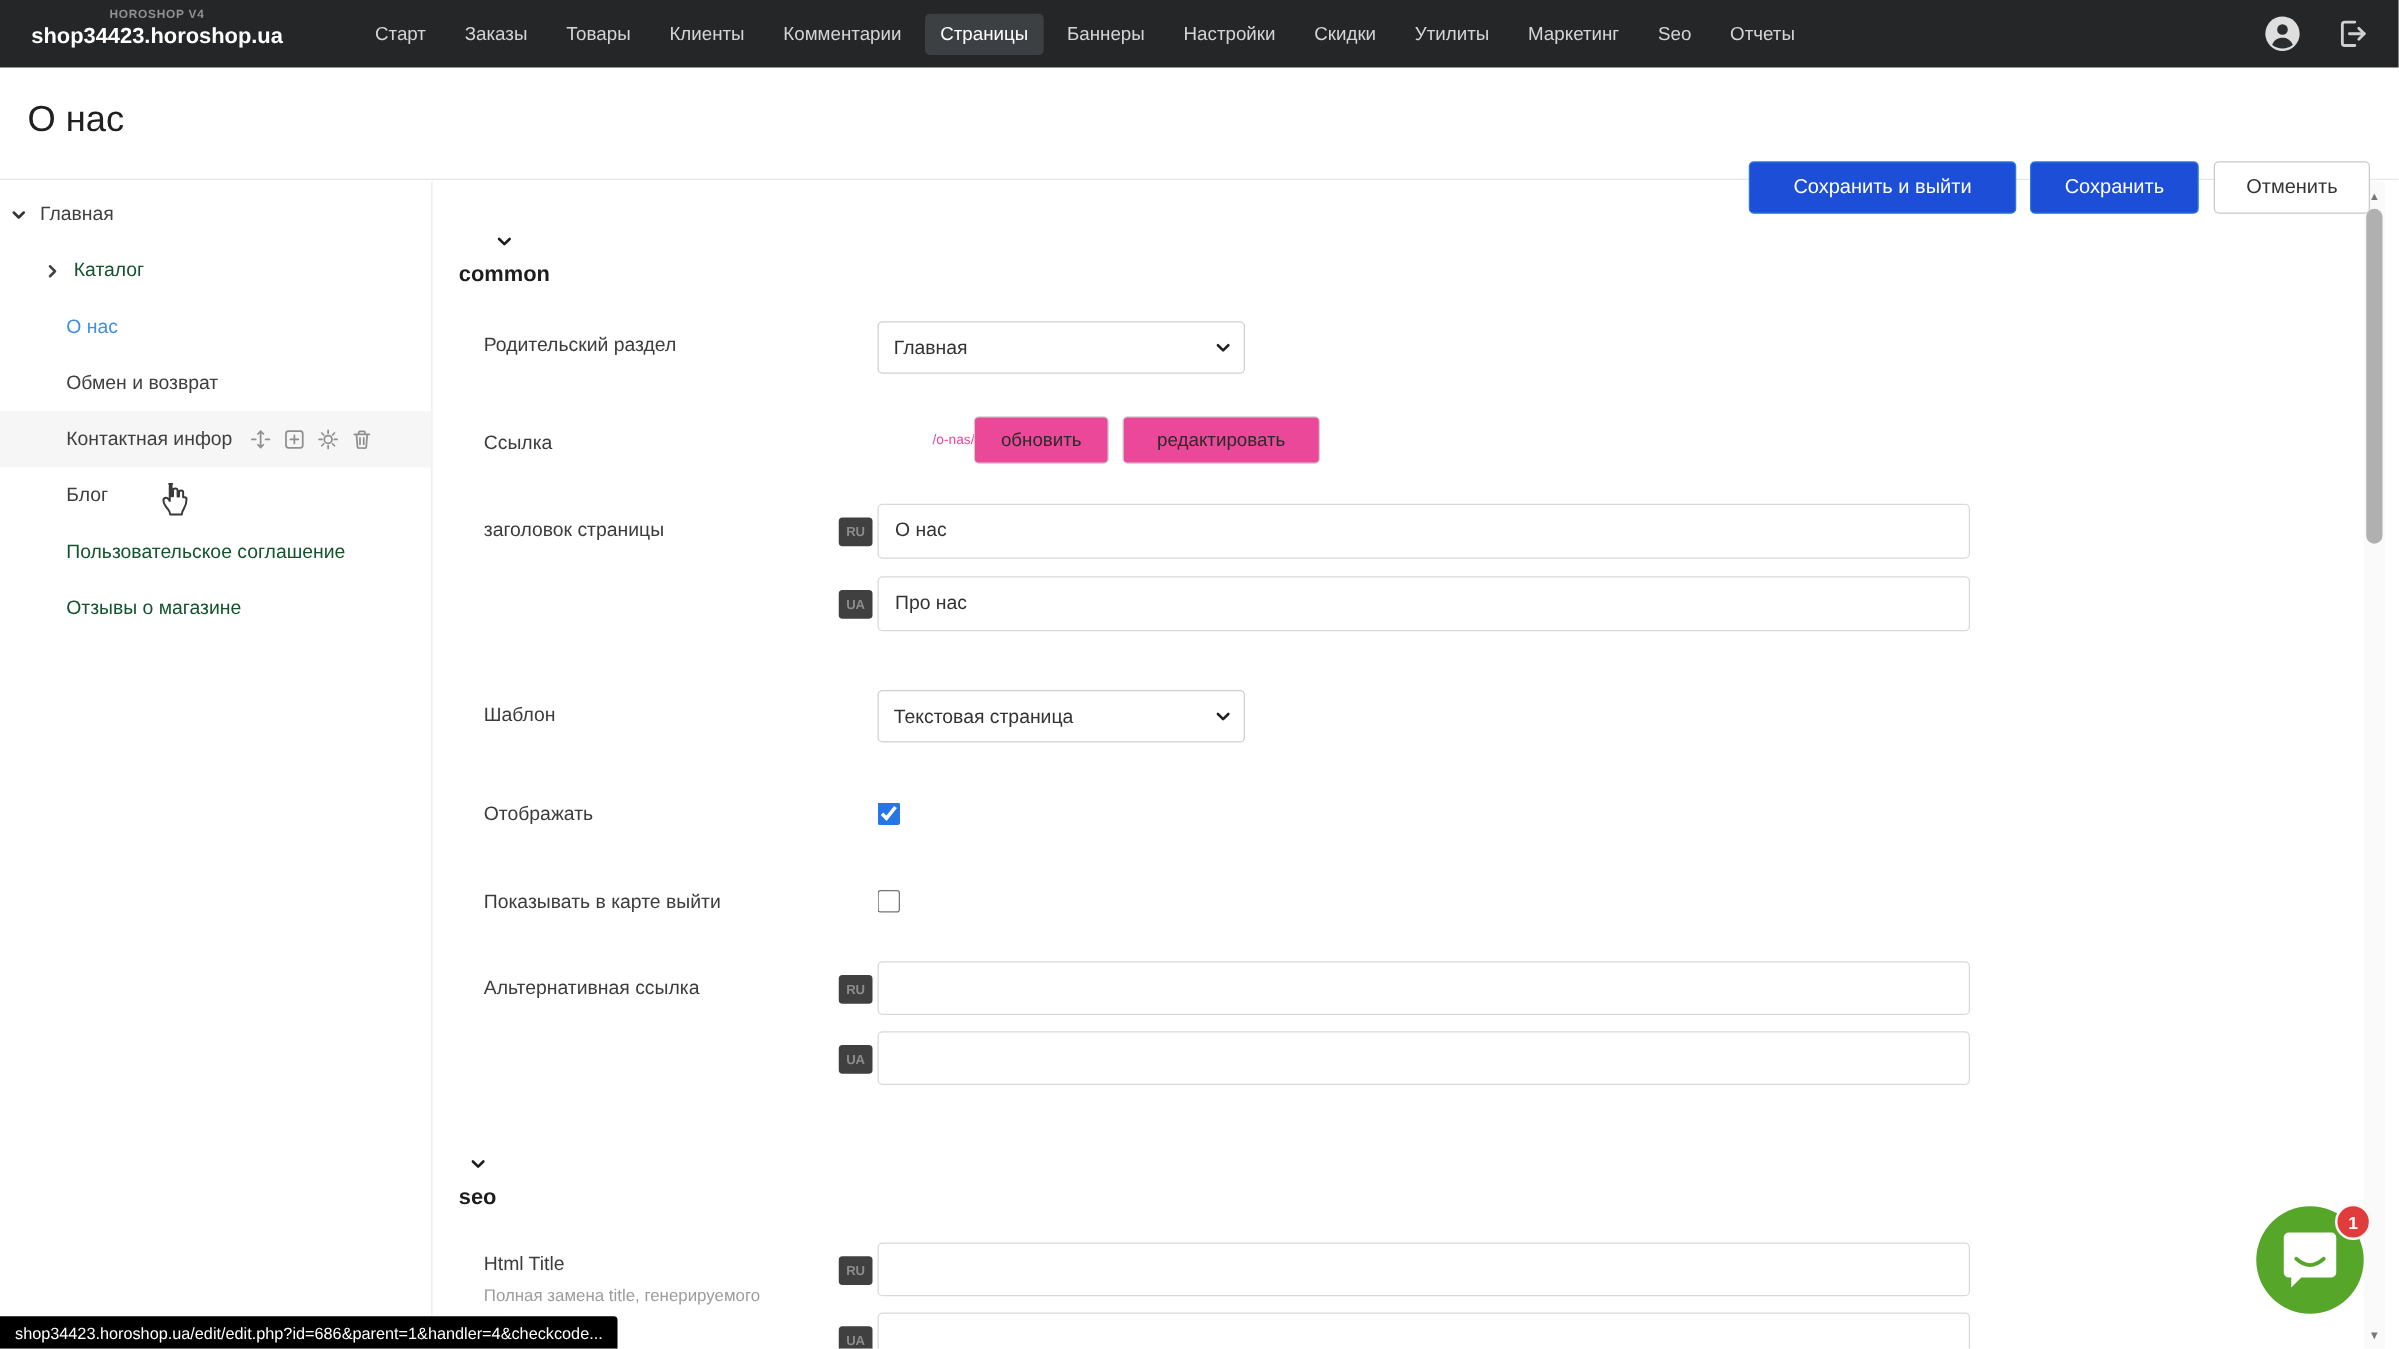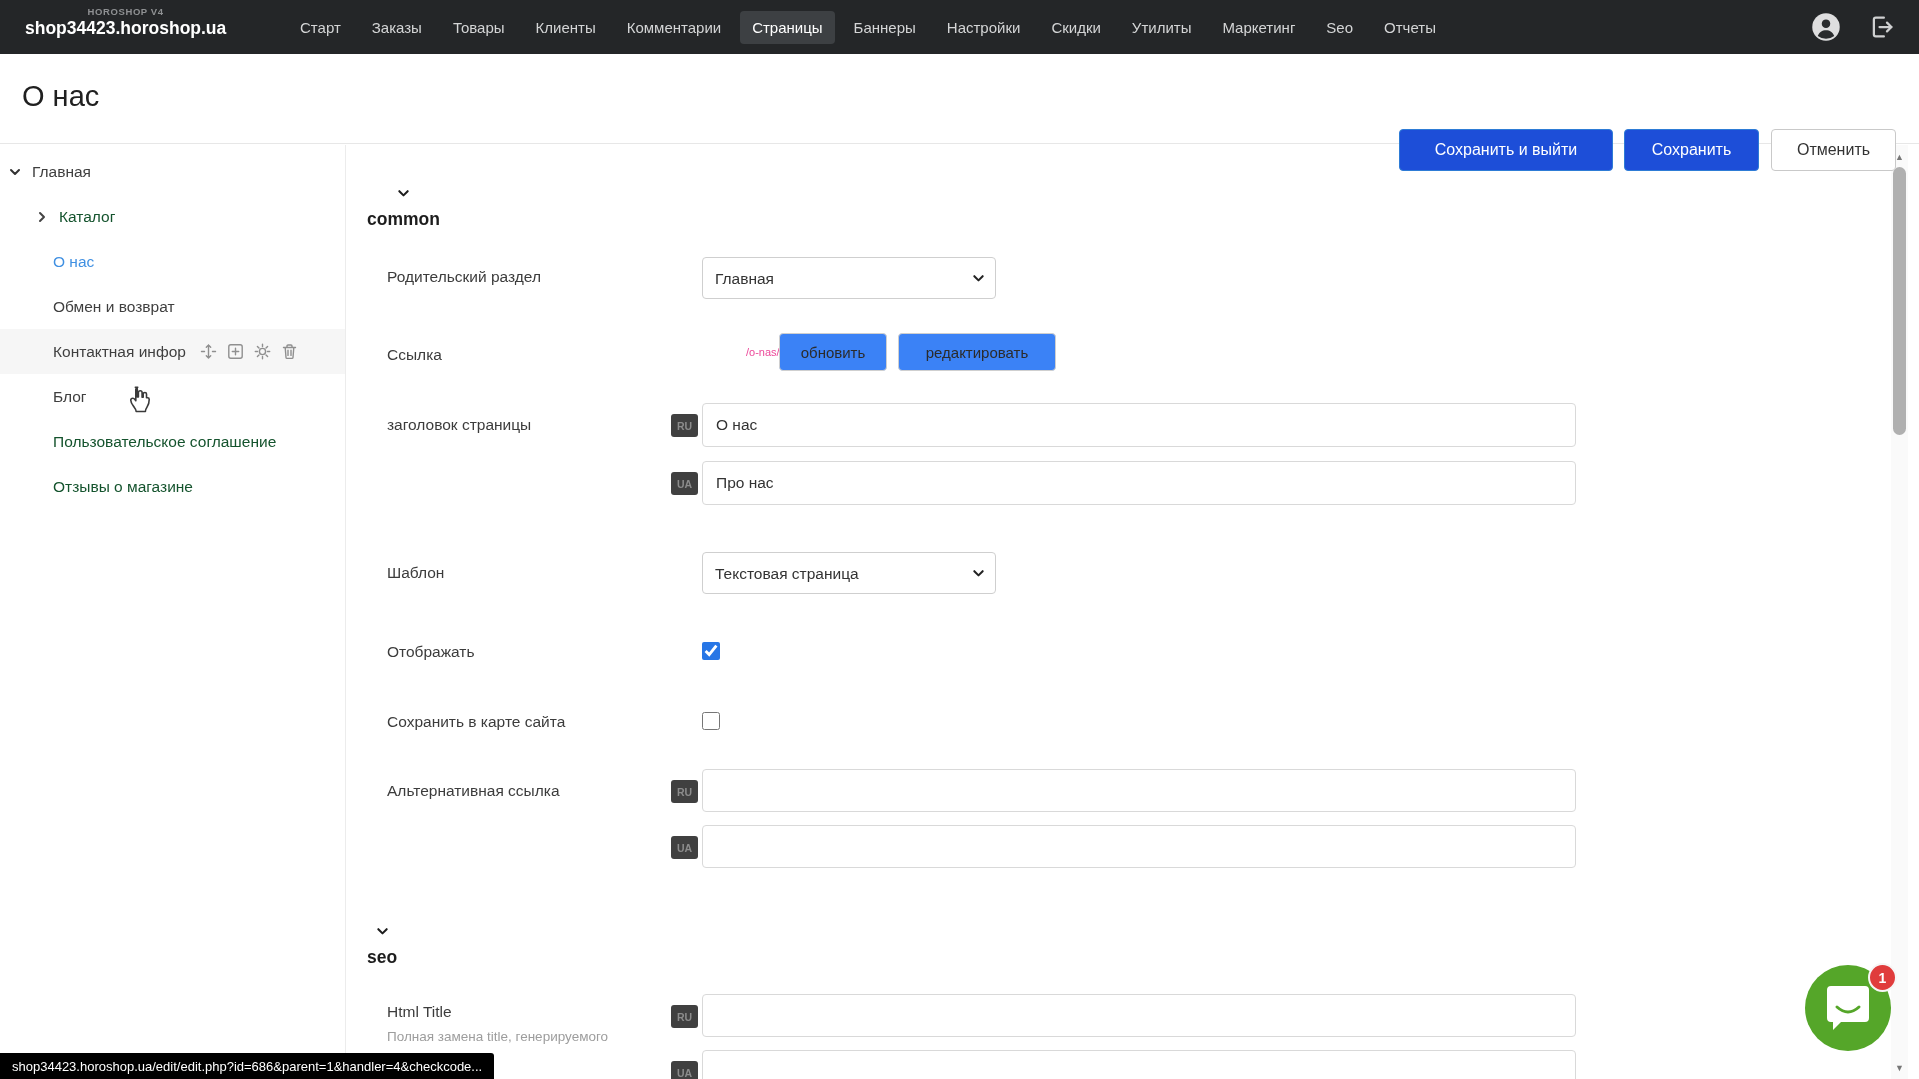--- a/index.html
+++ b/index.html
@@ -46,21 +46,21 @@
   .content { position:absolute; top:145px; left:347px; width:1572px; height:934px; background:#fff; overflow:hidden; }
   .section-title { position:absolute; font-size:17.5px; font-weight:bold; color:#1d1d1d; display:flex; align-items:center; gap:9px; cursor:pointer;flex-direction:column; }
   .section-title svg { width:13px; height:13px; }
   .f-label { position:absolute; left:40px; font-size:15.5px; color:#3c3c3c; }
   .f-hint { position:absolute; left:40px; font-size:13.5px; color:#9d9d9d; }
   .txt-input { position:absolute; left:355px; width:874px; height:44px; border:1px solid #d9d9d9; border-radius:4px; padding:0 13px; font-size:15.5px; font-family:inherit; color:#333; outline:none; }
   .sel-wrap { position:absolute; left:355px; width:294px; height:42px; }
   .sel-wrap select { width:100%; height:100%; border:1px solid #cfcfcf; border-radius:4px; background:#fff; font-size:15.5px; font-family:inherit; color:#333; padding:0 30px 0 12px; appearance:none; -webkit-appearance:none; cursor:pointer; outline:none; }
   .sel-wrap svg { position:absolute; right:11px; top:15px; width:13px; height:13px; pointer-events:none; }
   .lang-badge { position:absolute; left:324px; width:27px; height:23px; background:#404040; border-radius:3px; color:#8c8c8c; font-size:10.5px; font-weight:bold; display:flex; align-items:center; justify-content:center; }
-  .mini-btn { position:absolute; height:38px; background:#3b82f6; border:1px solid #cfcfcf; border-radius:4px; font-size:15px; color:#2b2b2b; font-family:inherit; cursor:pointer; }
+  .mini-btn { position:absolute; height:38px; background:#ec4899; border:1px solid #cfcfcf; border-radius:4px; font-size:15px; color:#2b2b2b; font-family:inherit; cursor:pointer; }
   .link-path { position:absolute; font-size:11px; color:#ec4899;margin-left:32px; }
   .cb { position:absolute; left:355px; width:18px; height:18px; accent-color:#2776e6; cursor:pointer; }
 
   
   .scrollbar { position:absolute; top:0; right:11px; width:17px; height:934px; background:#fafafa; }
   .sb-arrow { position:absolute; left:0; width:17px; height:17px; display:flex; align-items:center; justify-content:center; color:#777; font-size:9px; cursor:pointer; }
   .sb-thumb { position:absolute; left:2px; top:22px; width:13px; height:268px; background:#b0b0b0; border-radius:7px; cursor:pointer; }
 
   
   .statusbar { position:absolute; left:0; bottom:0; height:26px; background:#000; color:#fff; font-size:13px; display:flex; align-items:center; padding:0 12px; z-index:50; border-top-right-radius:3px; }
@@ -201,21 +201,21 @@
       <option>Текстовая страница</option>
     </select>
     <svg viewBox="0 0 14 14">
         <path d="M2.5 4.5L7 9l4.5-4.5" fill="none" stroke="#222" stroke-width="2.2" stroke-linecap="round" stroke-linejoin="round"></path>
       </svg>
   </div>
 
   <div class="f-label" style="top:498px;">Отображать</div>
   <input class="cb" style="top: 497px;" type="checkbox" checked="true">
 
-  <div class="f-label" style="top:568px;">Сохранить в карте сайта</div>
+  <div class="f-label" style="top:568px;">Показывать в карте выйти</div>
   <input class="cb" style="top: 567px;" type="checkbox">
 
   <div class="f-label" style="top:637px;">Альтернативная ссылка</div>
   <div class="lang-badge" style="top:635px;">RU</div>
   <input class="txt-input" style="top: 624px; height: 43px;" type="text">
   <div class="lang-badge" style="top:691px;">UA</div>
   <input class="txt-input" style="top: 680px; height: 43px;" type="text">
 
   <div class="section-title" style="left:20px; top:780px;">
     <svg viewBox="0 0 14 14">

